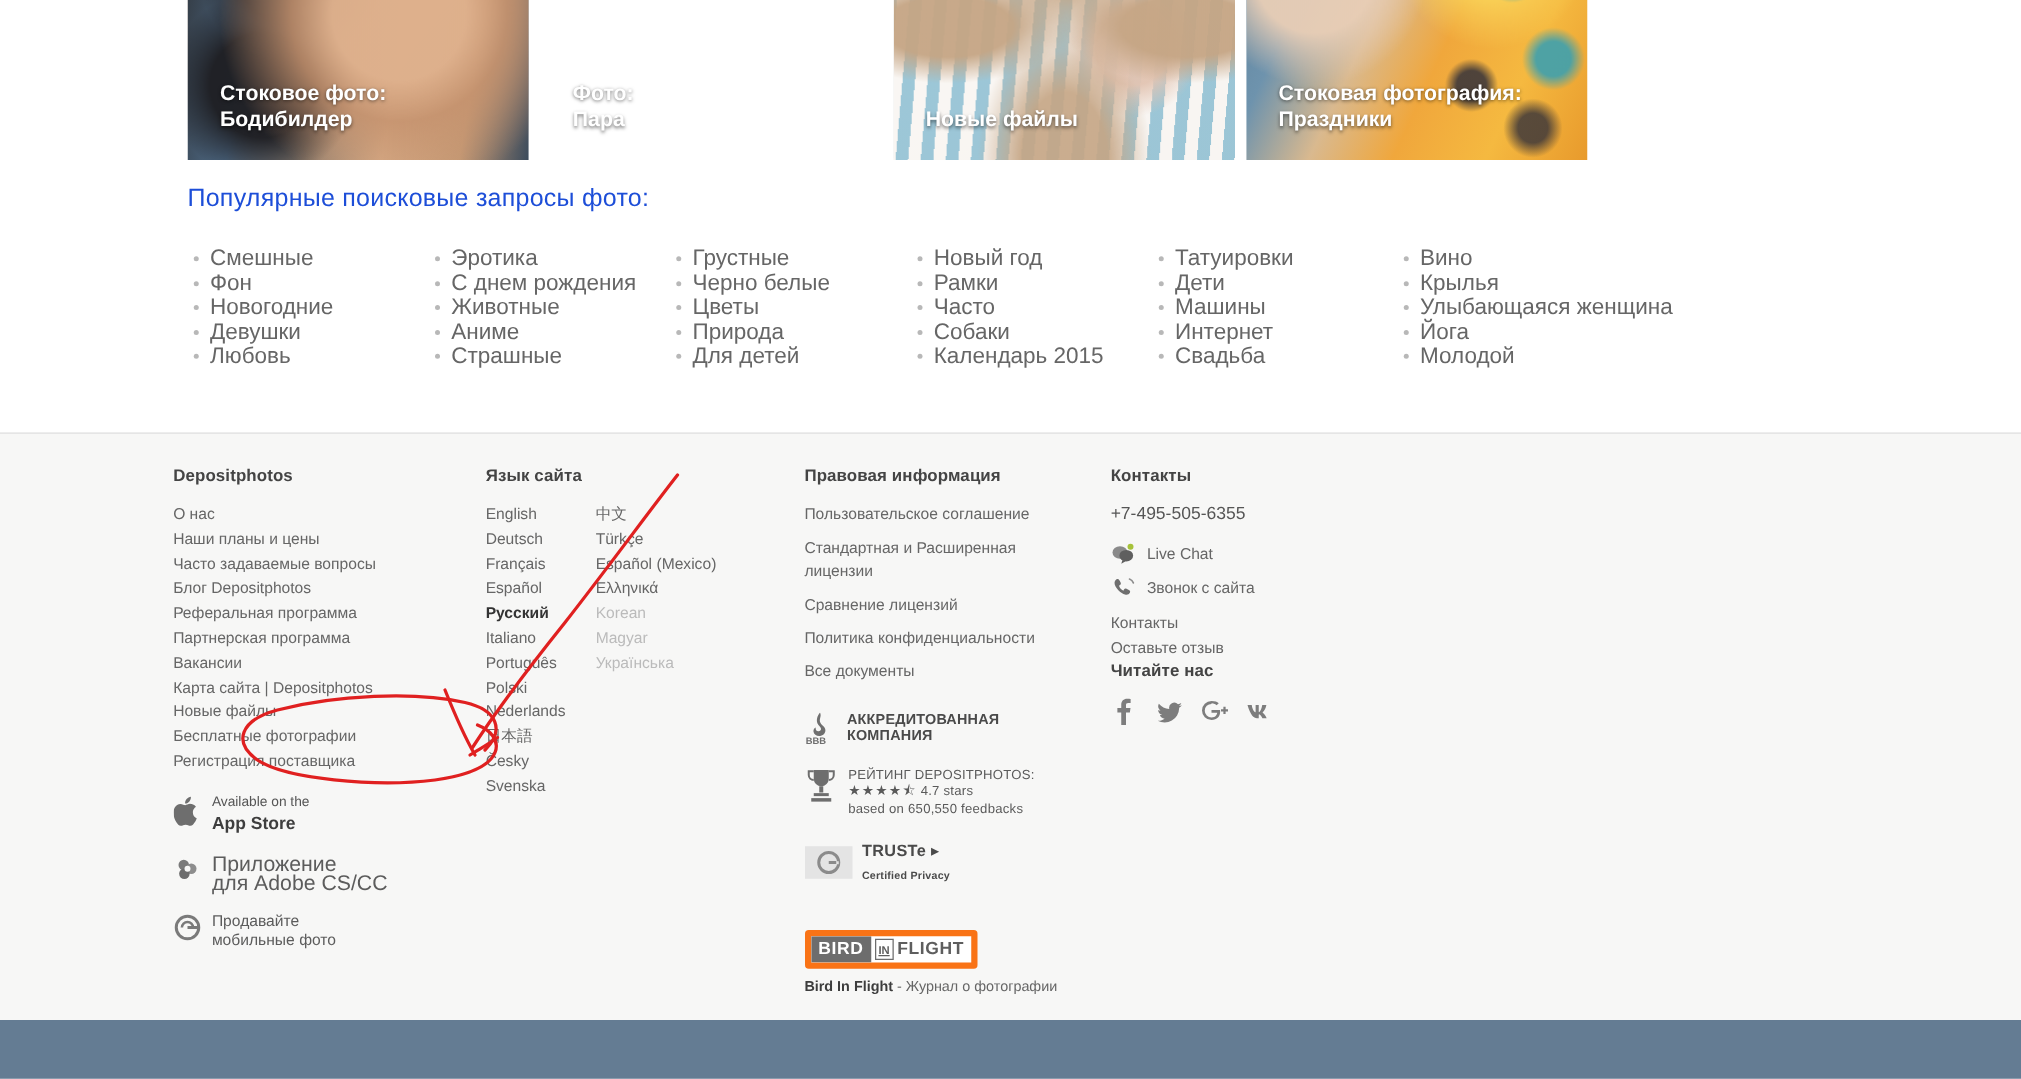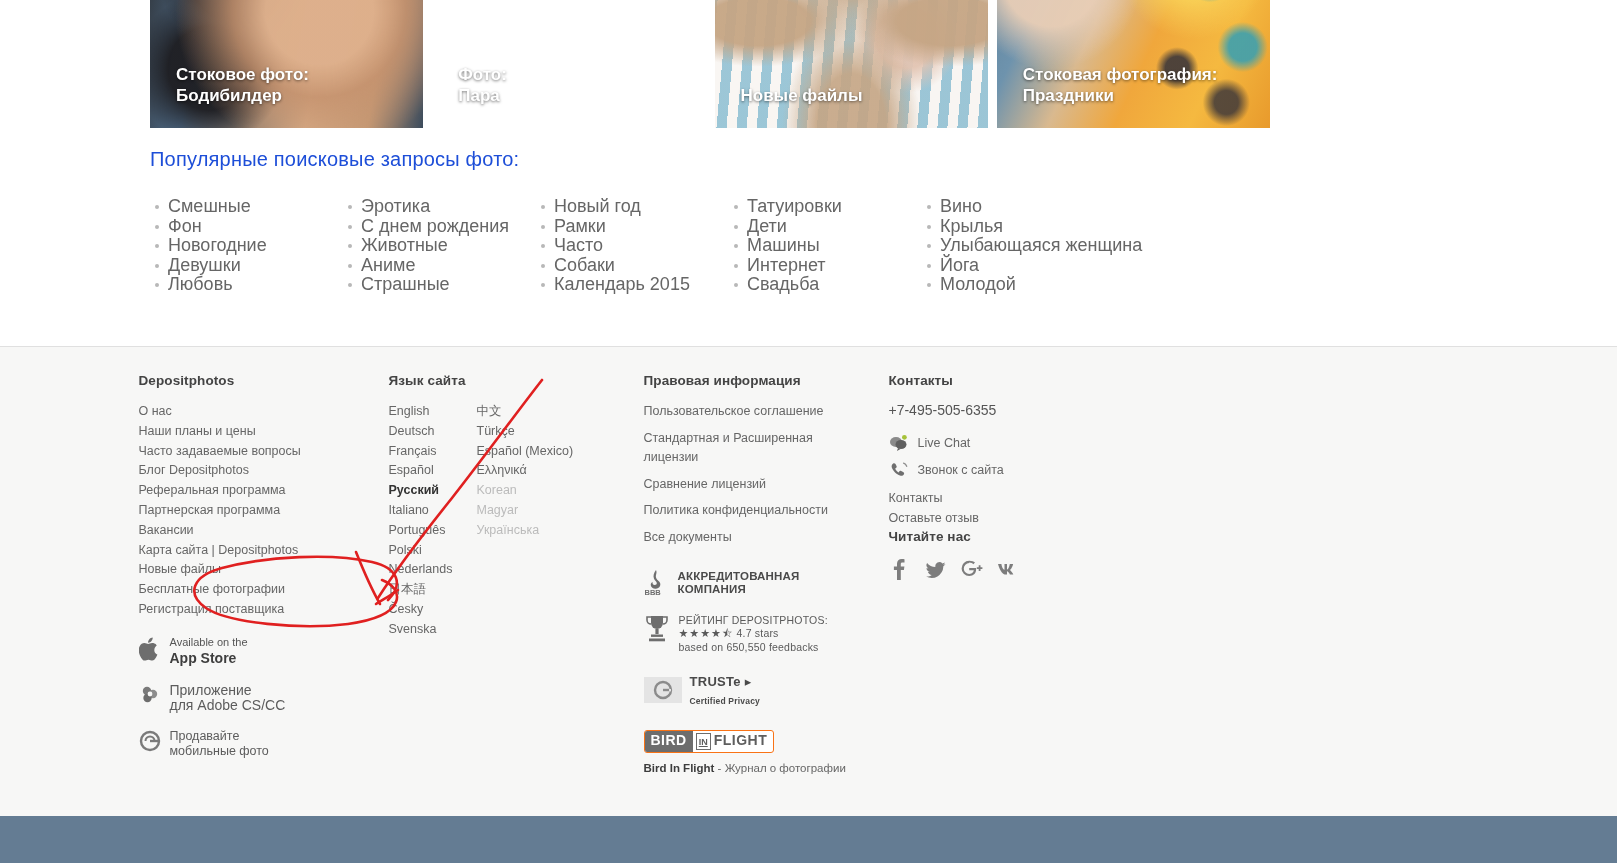--- a/index.html
+++ b/index.html
@@ -137,22 +137,22 @@
 
   .truste{display:flex;align-items:center;margin-top:18px;}
   .truste-box{
     width:38px;height:26px;background:#e4e4e4;margin-right:8px;
     display:flex;align-items:center;justify-content:center;color:#7b7b7b;
   }
   .truste-t1{font-size:13px;font-weight:bold;color:#4a4a4a;letter-spacing:.3px;}
   .truste-t2{font-size:8.5px;font-weight:bold;color:#4a4a4a;letter-spacing:.2px;}
 
   .bif{
-    display:inline-flex;align-items:stretch;margin-top:22px;height:21px;
-    border:1px solid #f97316;border-radius:3px;overflow:hidden;background:#fff;
+    display:inline-flex;align-items:stretch;margin-top:36px;height:21px;
+    border:5px solid #f97316;border-radius:3px;overflow:hidden;background:#fff;
   }
   .bif .w1{background:#6d6d6d;color:#fff;font-weight:bold;font-size:14px;padding:1px 6px 0;letter-spacing:.5px;}
   .bif .w2{color:#5e5e5e;font-weight:bold;font-size:9px;border:1px solid #6d6d6d;margin:2px 3px;padding:0 2px;display:flex;align-items:center;text-decoration:underline;}
   .bif .w3{color:#5e5e5e;font-weight:bold;font-size:14px;padding:1px 6px 0 0;letter-spacing:.5px;}
   .bif-cap{font-size:11.5px;color:#666;margin-top:9px;}
   .bif-cap b{color:#3d3d3d;}
 
   .phone{font-size:14px;color:#555;margin-bottom:16px;}
   .contact-row{display:flex;align-items:center;margin-bottom:9px;}
   .contact-row .ci{width:20px;height:18px;margin-right:9px;position:relative;color:#6f6f6f;}
@@ -207,20 +207,29 @@
           <ul>
         <li><i class="b"></i><span>Эротика</span></li>
         <li><i class="b"></i><span>С днем рождения</span></li>
         <li><i class="b"></i><span>Животные</span></li>
         <li><i class="b"></i><span>Аниме</span></li>
         <li><i class="b"></i><span>Страшные</span></li>
       </ul>
         </div>
       <div class="pop-col">
           <ul>
+        <li><i class="b"></i><span>Грустные</span></li>
+        <li><i class="b"></i><span>Черно белые</span></li>
+        <li><i class="b"></i><span>Цветы</span></li>
+        <li><i class="b"></i><span>Природа</span></li>
+        <li><i class="b"></i><span>Для детей</span></li>
+      </ul>
+        </div>
+      <div class="pop-col">
+          <ul>
         <li><i class="b"></i><span>Новый год</span></li>
         <li><i class="b"></i><span>Рамки</span></li>
         <li><i class="b"></i><span>Часто</span></li>
         <li><i class="b"></i><span>Собаки</span></li>
         <li><i class="b"></i><span>Календарь 2015</span></li>
       </ul>
         </div>
       <div class="pop-col">
           <ul>
         <li><i class="b"></i><span>Татуировки</span></li>
@@ -274,21 +283,21 @@
 
           <a class="badge">
             <span class="gl">
               <svg width="22" height="24" viewBox="0 0 22 24">
                 <circle cx="8" cy="8" r="4.2" fill="#7a7a7a"></circle>
                 <circle cx="14" cy="11" r="4.2" fill="#8d8d8d"></circle>
                 <circle cx="8.5" cy="15" r="4.2" fill="#6d6d6d"></circle>
                 <circle cx="11" cy="11" r="2.4" fill="#f7f7f6"></circle>
               </svg>
             </span>
-            <span class="tx" style="font-size:14px;line-height:15px;color:#5c5c5c;">
+            <span class="tx" style="font-size:17px;line-height:15px;color:#5c5c5c;">
               <span>Приложение</span><br>
               <span>для Adobe CS/CC</span>
             </span>
           </a>
 
           <a class="badge">
             <span class="gl">
               <svg width="22" height="24" viewBox="0 0 22 24">
                 <circle cx="11" cy="12" r="9" fill="none" stroke="#7a7a7a" stroke-width="2.4"></circle>
                 <path d="M11 12h9" stroke="#7a7a7a" stroke-width="2.4"></path>

